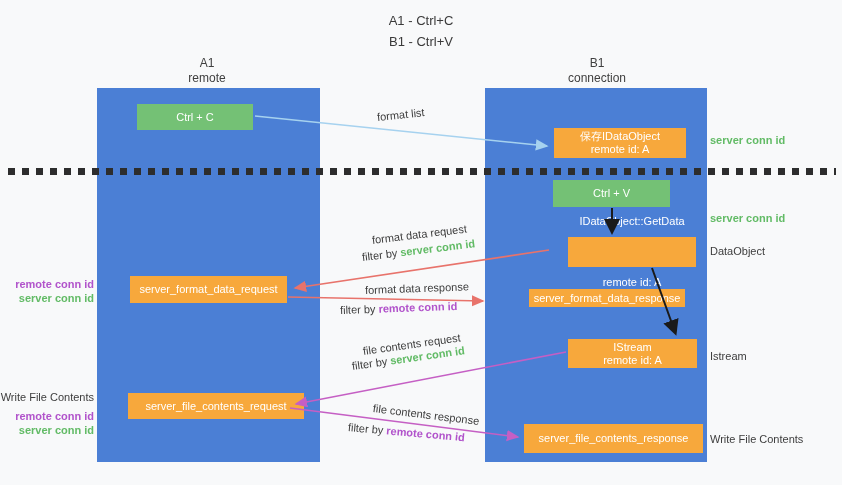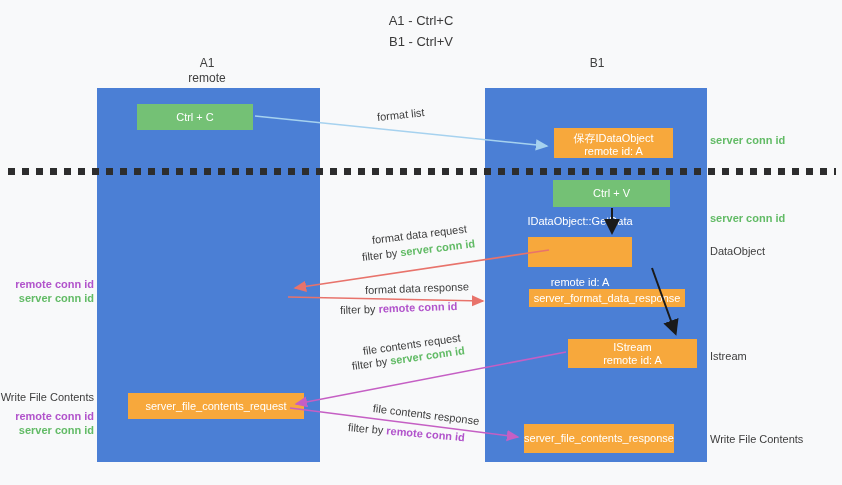--- a/index.html
+++ b/index.html
@@ -39,28 +39,28 @@
   }
   
   .node{
     display:flex;flex-direction:column;align-items:center;justify-content:center;
     color:#ffffff;font-size:11px;line-height:13px;text-align:center;
     z-index:5;
   }
   .node-green{background:#74c175;}
   .node-orange{background:#f7a83c;}
   .box-ctrl-c{left:137px;top:104px;width:116px;height:26px;}
-  .box-save{left:554px;top:128px;width:119px;height:30px;justify-content:flex-end;}
+  .box-save{left:554px;top:128px;width:132px;height:30px;}
   .box-ctrl-v{left:553px;top:180px;width:117px;height:27px;}
-  .box-getdata{left:528px;top:237px;width:104px;height:30px;gap:48px;}
+  .box-getdata{left:568px;top:237px;width:128px;height:30px;gap:48px;}
   .box-format-req{left:130px;top:276px;width:157px;height:27px;}
   .box-format-resp{left:489px;top:289px;width:156px;height:18px;margin-left:40px;}
   .box-istream{left:568px;top:339px;width:129px;height:29px;}
   .box-file-req{left:128px;top:393px;width:176px;height:26px;}
-  .box-file-resp{left:524px;top:424px;width:150px;height:29px;}
+  .box-file-resp{left:524px;top:424px;width:179px;height:29px;}
   
   .mlabel{font-size:11px;line-height:14px;white-space:nowrap;}
   .c-green{color:#62bb66;font-weight:bold;}
   .c-purple{color:#b153cb;font-weight:bold;}
   .c-dark{color:#3d3d3d;}
   .right-col{left:710px;text-align:left;}
   .left-col{left:0;width:94px;text-align:right;}
   .lbl-sc-top{top:133px;}
   .lbl-sc-mid{top:211px;}
   .lbl-dataobject{top:244px;}
@@ -95,20 +95,21 @@
     <span class="tline">A1 - Ctrl+C</span>
     <span class="tline">B1 - Ctrl+V</span>
   </div>
 
   <div class="abs lane-header lane-header-left">
     <div>A1</div>
     <div>remote</div>
   </div>
   <div class="abs lane-header lane-header-right">
     <div>B1</div>
+    <div>connection</div>
   </div>
 
   <div class="abs lane lane-left"></div>
   <div class="abs lane lane-right"></div>
 
   <div class="abs dashed-line"></div>
 
   <div class="abs node node-green box-ctrl-c">
     <span>Ctrl + C</span>
   </div>
@@ -120,20 +121,23 @@
 
   <div class="abs node node-green box-ctrl-v">
     <span>Ctrl + V</span>
   </div>
 
   <div class="abs node node-orange box-getdata">
     <span>IDataObject::GetData</span>
     <span>remote id: A</span>
   </div>
 
+  <div class="abs node node-orange box-format-req">
+    <span>server_format_data_request</span>
+  </div>
 
   <div class="abs node node-orange box-format-resp">
     <span>server_format_data_response</span>
   </div>
 
   <div class="abs node node-orange box-istream">
     <span>IStream</span>
     <span>remote id: A</span>
   </div>
 

